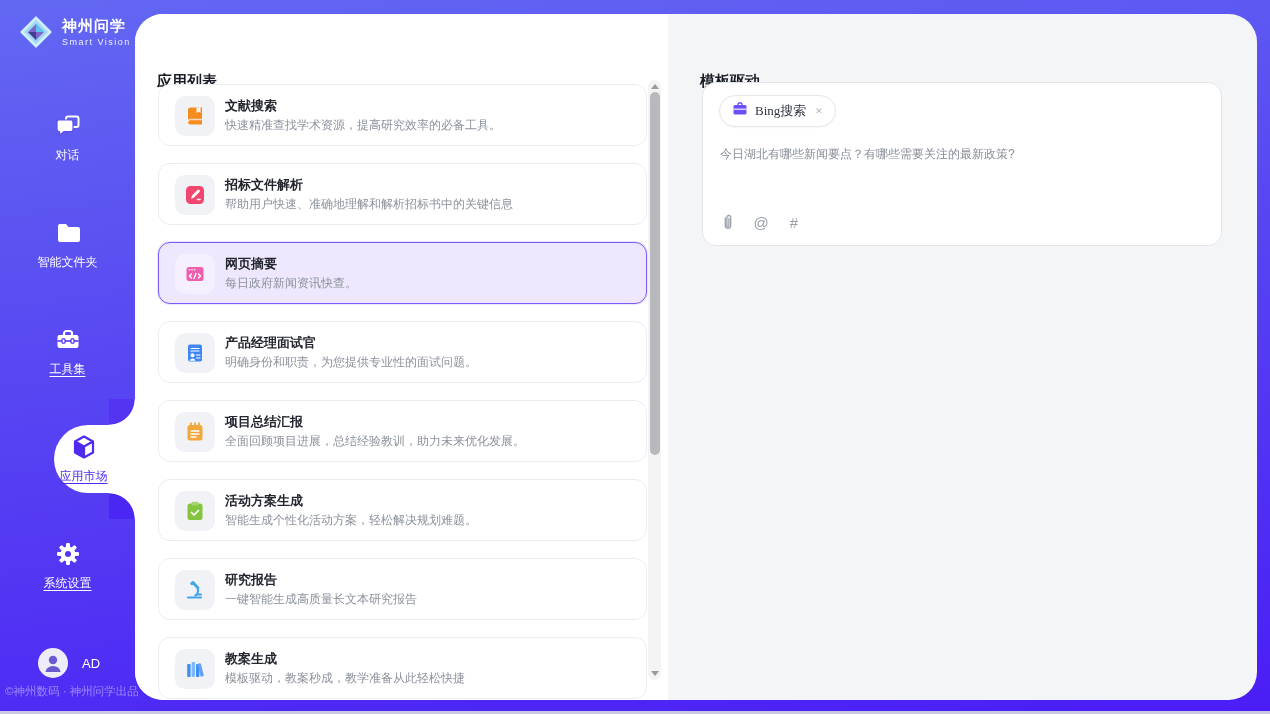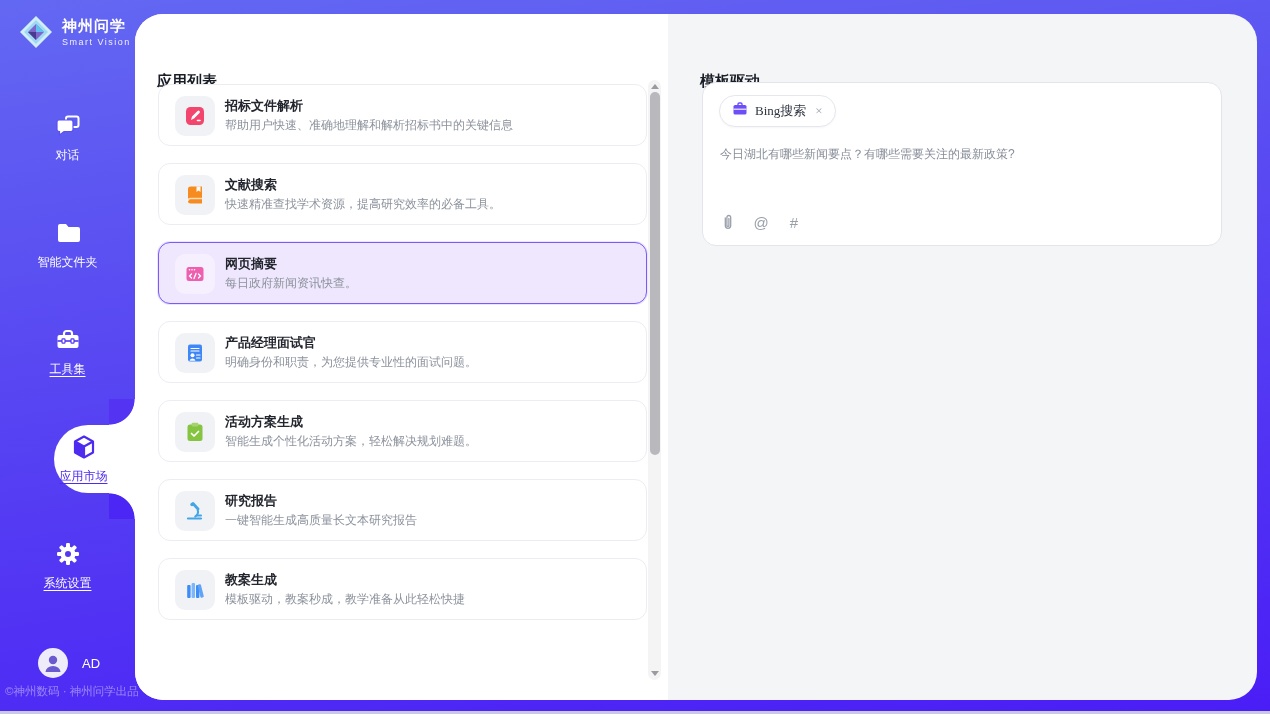--- a/index.html
+++ b/index.html
@@ -171,38 +171,38 @@
   </aside>
 
   <main class="content">
 
     <section class="list-panel">
       <h2 class="panel-title">应用列表</h2>
       <div class="cards" id="cards">
           <div class="app-card">
             <span class="app-icon">
               <svg width="22" height="22" viewBox="0 0 22 22">
+                <path d="M4 5a2.5 2.5 0 012.5-2.5H18v17H6.5A2.5 2.5 0 014 17z" fill="#f68b1f"></path>
+                <path d="M12.5 2.5h4V8l-2-1.4L12.5 8z" fill="#fff" opacity="0.95"></path>
+                <path d="M4 17a2.5 2.5 0 012.5-2.5H18" fill="none" stroke="#fff" stroke-width="1.4" opacity="0.7"></path>
+              </svg>
+            </span>
+            <div class="app-name">文献搜索</div>
+            <div class="app-desc">快速精准查找学术资源，提高研究效率的必备工具。</div>
+          </div>
+          <div class="app-card">
+            <span class="app-icon">
+              <svg width="22" height="22" viewBox="0 0 22 22">
                 <rect x="2" y="2" width="18" height="18" rx="4.5" fill="#f2466e"></rect>
                 <path d="M7 15l1-3.5 5.5-5.5a1.4 1.4 0 012 2L10 13.5 7 15z" fill="#fff"></path>
                 <path d="M13.5 15.5h2.5" stroke="#fff" stroke-width="1.6" stroke-linecap="round"></path>
               </svg>
             </span>
             <div class="app-name">招标文件解析</div>
             <div class="app-desc">帮助用户快速、准确地理解和解析招标书中的关键信息</div>
-          </div>
-          <div class="app-card">
-            <span class="app-icon">
-              <svg width="22" height="22" viewBox="0 0 22 22">
-                <path d="M4 5a2.5 2.5 0 012.5-2.5H18v17H6.5A2.5 2.5 0 014 17z" fill="#f68b1f"></path>
-                <path d="M12.5 2.5h4V8l-2-1.4L12.5 8z" fill="#fff" opacity="0.95"></path>
-                <path d="M4 17a2.5 2.5 0 012.5-2.5H18" fill="none" stroke="#fff" stroke-width="1.4" opacity="0.7"></path>
-              </svg>
-            </span>
-            <div class="app-name">文献搜索</div>
-            <div class="app-desc">快速精准查找学术资源，提高研究效率的必备工具。</div>
           </div>
           <div class="app-card selected">
             <span class="app-icon">
               <svg width="22" height="22" viewBox="0 0 22 22">
                 <rect x="2.5" y="4" width="17" height="14" rx="2.5" fill="#ee5fae"></rect>
                 <circle cx="5.5" cy="6.8" r="0.8" fill="#fff"></circle>
                 <circle cx="8" cy="6.8" r="0.8" fill="#fff"></circle>
                 <circle cx="10.5" cy="6.8" r="0.8" fill="#fff"></circle>
                 <path d="M7.5 11l-2 2 2 2M14.5 11l2 2-2 2M12 10.4l-2 5.2" fill="none" stroke="#fff" stroke-width="1.3" stroke-linecap="round"></path>
               </svg>
@@ -214,20 +214,31 @@
             <span class="app-icon">
               <svg width="22" height="22" viewBox="0 0 22 22">
                 <rect x="4" y="2.5" width="14" height="17" rx="2" fill="#3f86f7"></rect>
                 <path d="M7 6.5h8M7 9h8M12.5 13h3.5M12.5 16h3.5" stroke="#fff" stroke-width="1.2" stroke-linecap="round"></path>
                 <circle cx="8.5" cy="13.2" r="2" fill="#fff"></circle>
                 <path d="M5.5 18.7a3.2 3.2 0 016 0z" fill="#fff"></path>
               </svg>
             </span>
             <div class="app-name">产品经理面试官</div>
             <div class="app-desc">明确身份和职责，为您提供专业性的面试问题。</div>
+          </div>
+          <div class="app-card">
+            <span class="app-icon">
+              <svg width="22" height="22" viewBox="0 0 22 22">
+                <rect x="3.5" y="4" width="15" height="15.5" rx="2.5" fill="#f2a73c"></rect>
+                <path d="M7 2.2v3.6M11 2.2v3.6M15 2.2v3.6" stroke="#f2a73c" stroke-width="1.8" stroke-linecap="round"></path>
+                <path d="M7 10h8M7 13h8M7 16h5" stroke="#fff" stroke-width="1.3" stroke-linecap="round"></path>
+              </svg>
+            </span>
+            <div class="app-name">项目总结汇报</div>
+            <div class="app-desc">全面回顾项目进展，总结经验教训，助力未来优化发展。</div>
           </div>
           <div class="app-card">
             <span class="app-icon">
               <svg width="22" height="22" viewBox="0 0 22 22">
                 <rect x="3.5" y="3.5" width="15" height="16.5" rx="2.5" fill="#85c440"></rect>
                 <rect x="7.5" y="1.8" width="7" height="3.6" rx="1.4" fill="#a6d36e"></rect>
                 <path d="M7.5 12.5l2.5 2.5 4.5-4.5" fill="none" stroke="#fff" stroke-width="1.7" stroke-linecap="round" stroke-linejoin="round"></path>
               </svg>
             </span>
             <div class="app-name">活动方案生成</div>

